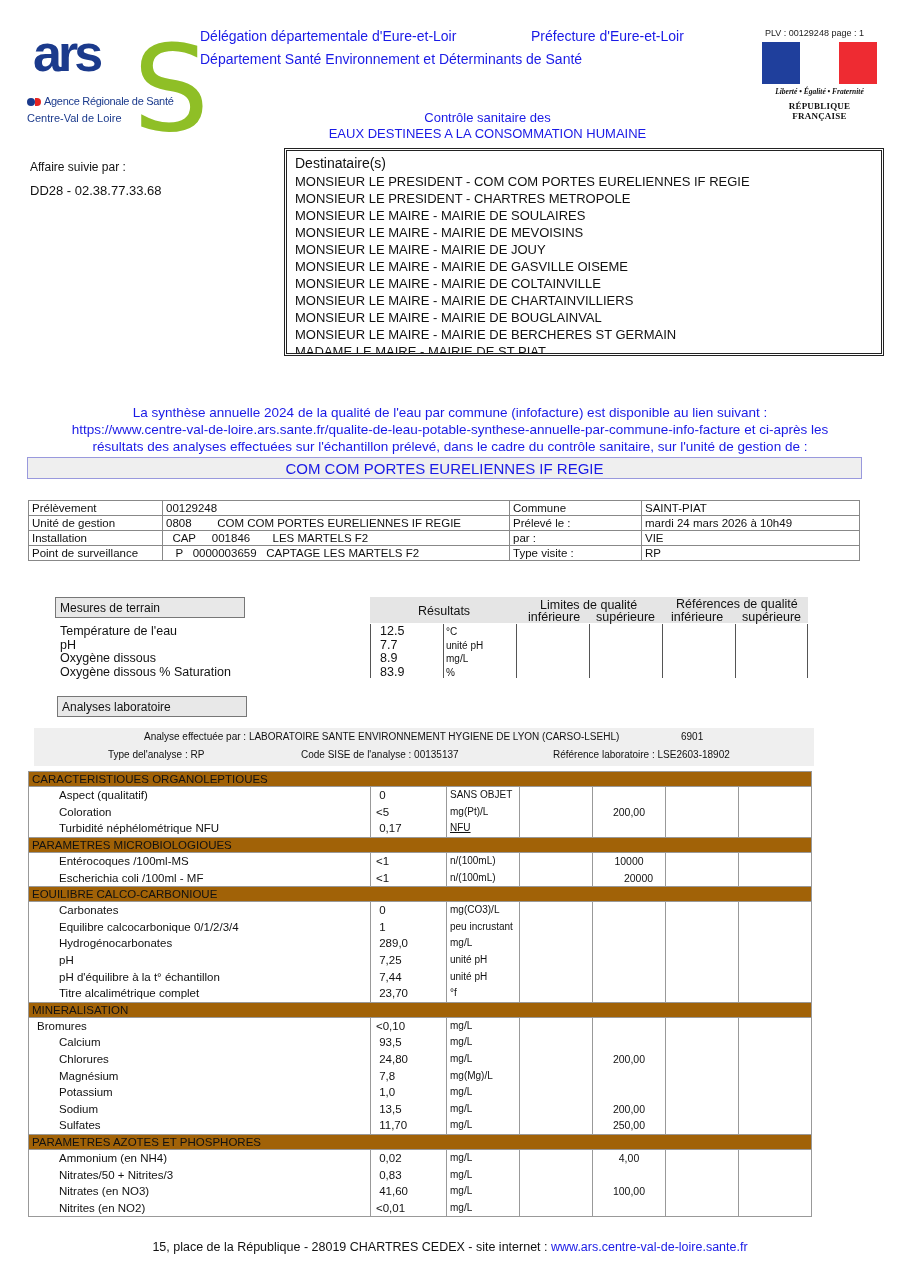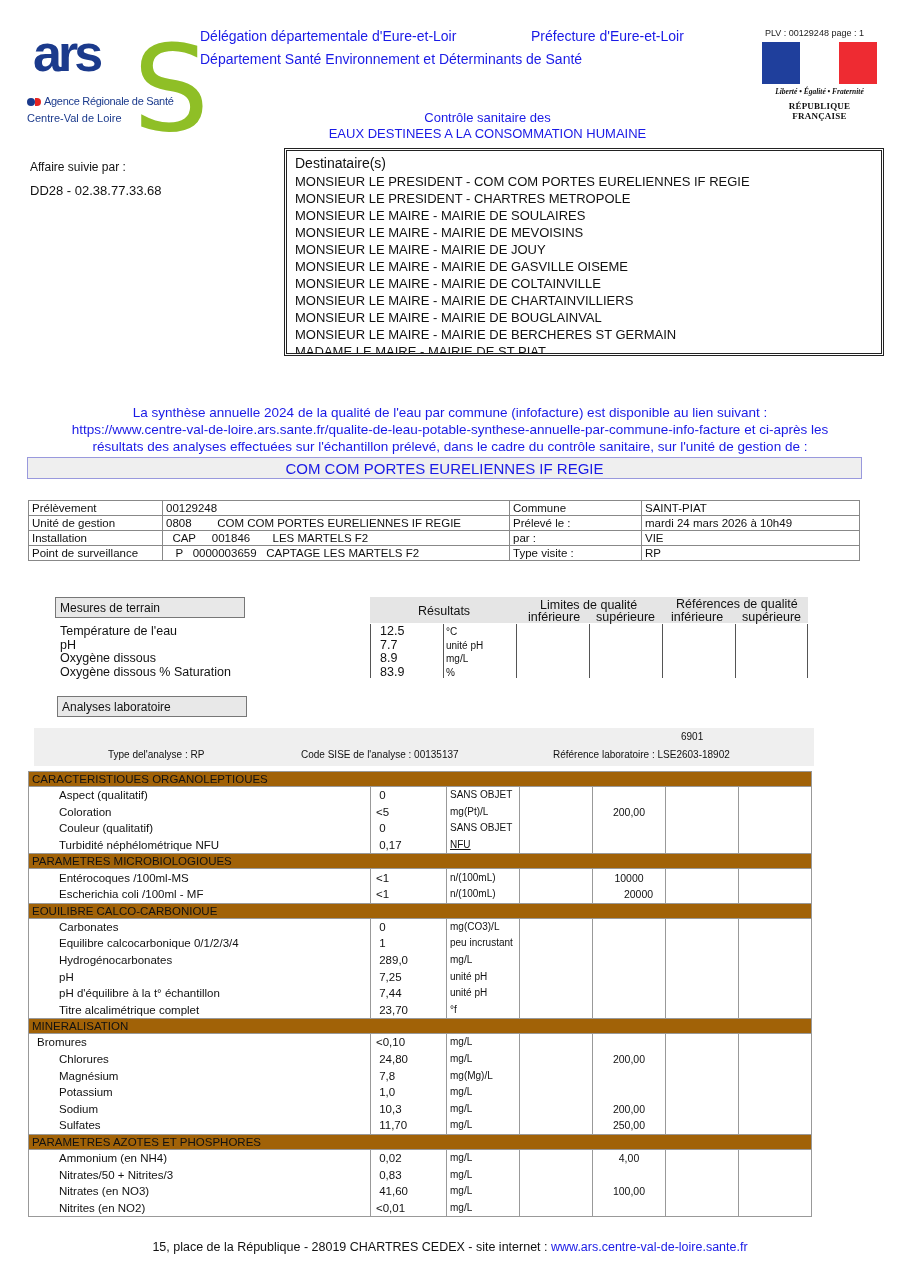--- a/index.html
+++ b/index.html
@@ -198,20 +198,21 @@
 </div>
 <div class="abs" id="terrain-vals" style="left:380px; top:625px; font-size:12.5px;">
     <div style="height: 13.5px; line-height: 13.5px; position: relative; white-space: nowrap;"><span>12.5</span><span style="position: absolute; left: 66px; font-size: 10px;">°C</span></div>
     <div style="height: 13.5px; line-height: 13.5px; position: relative; white-space: nowrap;"><span>7.7</span><span style="position: absolute; left: 66px; font-size: 10px;">unité pH</span></div>
     <div style="height: 13.5px; line-height: 13.5px; position: relative; white-space: nowrap;"><span>8.9</span><span style="position: absolute; left: 66px; font-size: 10px;">mg/L</span></div>
     <div style="height: 13.5px; line-height: 13.5px; position: relative; white-space: nowrap;"><span>83.9</span><span style="position: absolute; left: 66px; font-size: 10px;">%</span></div>
   </div>
 
 <div class="abs box al">Analyses laboratoire</div>
 <div class="abs lab">
+  <div style="left:110px; top:3px;">Analyse effectuée par : LABORATOIRE SANTE ENVIRONNEMENT HYGIENE DE LYON (CARSO-LSEHL)</div>
   <div style="left:647px; top:3px;">6901</div>
   <div style="left:74px; top:21px;">Type del'analyse : RP</div>
   <div style="left:267px; top:21px;">Code SISE de l'analyse : 00135137</div>
   <div style="left:519px; top:21px;">Référence laboratoire : LSE2603-18902</div>
 </div>
 
 <table class="res">
   <colgroup>
     <col style="width:342px">
       <col style="width:76px">
@@ -236,29 +237,20 @@
       </tr>
       <tr>
         <td class="name" style="white-space: pre;">Coloration</td>
         <td class="val" style="white-space: pre;">&lt;5</td>
         <td class="unit" style="white-space: pre;">mg(Pt)/L</td>
         <td class="lim" style="white-space: pre;"></td>
         <td class="lim" style="white-space: pre;">200,00</td>
         <td class="lim" style="white-space: pre;"></td>
         <td class="lim" style="white-space: pre;"></td>
       </tr>
-      <tr>
-        <td class="name" style="white-space: pre;">Couleur (qualitatif)</td>
-        <td class="val" style="white-space: pre;"> 0</td>
-        <td class="unit" style="white-space: pre;">SANS OBJET</td>
-        <td class="lim" style="white-space: pre;"></td>
-        <td class="lim" style="white-space: pre;"></td>
-        <td class="lim" style="white-space: pre;"></td>
-        <td class="lim" style="white-space: pre;"></td>
-      </tr>
       <tr class="last">
         <td class="name" style="white-space: pre;">Turbidité néphélométrique NFU</td>
         <td class="val" style="white-space: pre;"> 0,17</td>
         <td class="unit" style="white-space: pre; text-decoration: underline;">NFU</td>
         <td class="lim" style="white-space: pre;"></td>
         <td class="lim" style="white-space: pre;"></td>
         <td class="lim" style="white-space: pre;"></td>
         <td class="lim" style="white-space: pre;"></td>
       </tr>
       <tr class="cat">
@@ -345,20 +337,29 @@
       <tr>
         <td class="name" style="white-space: pre; padding-left: 8px;">Bromures</td>
         <td class="val" style="white-space: pre;">&lt;0,10</td>
         <td class="unit" style="white-space: pre;">mg/L</td>
         <td class="lim" style="white-space: pre;"></td>
         <td class="lim" style="white-space: pre;"></td>
         <td class="lim" style="white-space: pre;"></td>
         <td class="lim" style="white-space: pre;"></td>
       </tr>
       <tr>
+        <td class="name" style="white-space: pre;">Calcium</td>
+        <td class="val" style="white-space: pre;"> 93,5</td>
+        <td class="unit" style="white-space: pre;">mg/L</td>
+        <td class="lim" style="white-space: pre;"></td>
+        <td class="lim" style="white-space: pre;"></td>
+        <td class="lim" style="white-space: pre;"></td>
+        <td class="lim" style="white-space: pre;"></td>
+      </tr>
+      <tr>
         <td class="name" style="white-space: pre;">Chlorures</td>
         <td class="val" style="white-space: pre;"> 24,80</td>
         <td class="unit" style="white-space: pre;">mg/L</td>
         <td class="lim" style="white-space: pre;"></td>
         <td class="lim" style="white-space: pre;">200,00</td>
         <td class="lim" style="white-space: pre;"></td>
         <td class="lim" style="white-space: pre;"></td>
       </tr>
       <tr>
         <td class="name" style="white-space: pre;">Magnésium</td>
@@ -373,21 +374,21 @@
         <td class="name" style="white-space: pre;">Potassium</td>
         <td class="val" style="white-space: pre;"> 1,0</td>
         <td class="unit" style="white-space: pre;">mg/L</td>
         <td class="lim" style="white-space: pre;"></td>
         <td class="lim" style="white-space: pre;"></td>
         <td class="lim" style="white-space: pre;"></td>
         <td class="lim" style="white-space: pre;"></td>
       </tr>
       <tr>
         <td class="name" style="white-space: pre;">Sodium</td>
-        <td class="val" style="white-space: pre;"> 10,3</td>
+        <td class="val" style="white-space: pre;"> 13,5</td>
         <td class="unit" style="white-space: pre;">mg/L</td>
         <td class="lim" style="white-space: pre;"></td>
         <td class="lim" style="white-space: pre;">200,00</td>
         <td class="lim" style="white-space: pre;"></td>
         <td class="lim" style="white-space: pre;"></td>
       </tr>
       <tr class="last">
         <td class="name" style="white-space: pre;">Sulfates</td>
         <td class="val" style="white-space: pre;"> 11,70</td>
         <td class="unit" style="white-space: pre;">mg/L</td>

